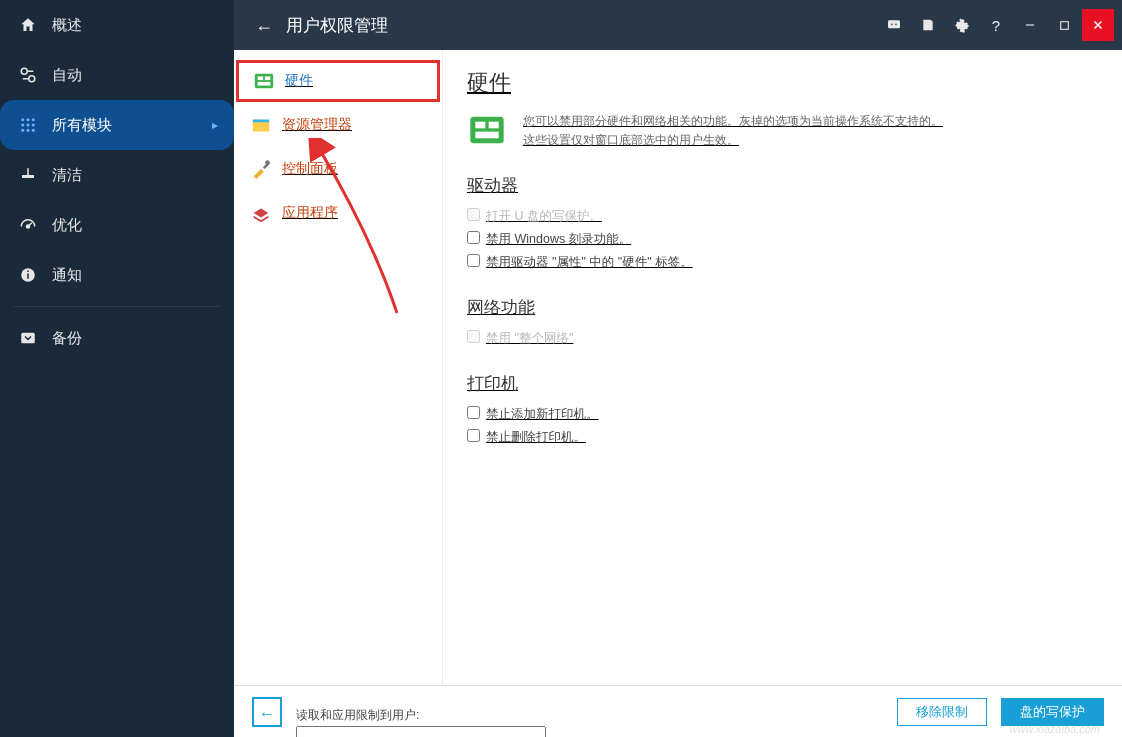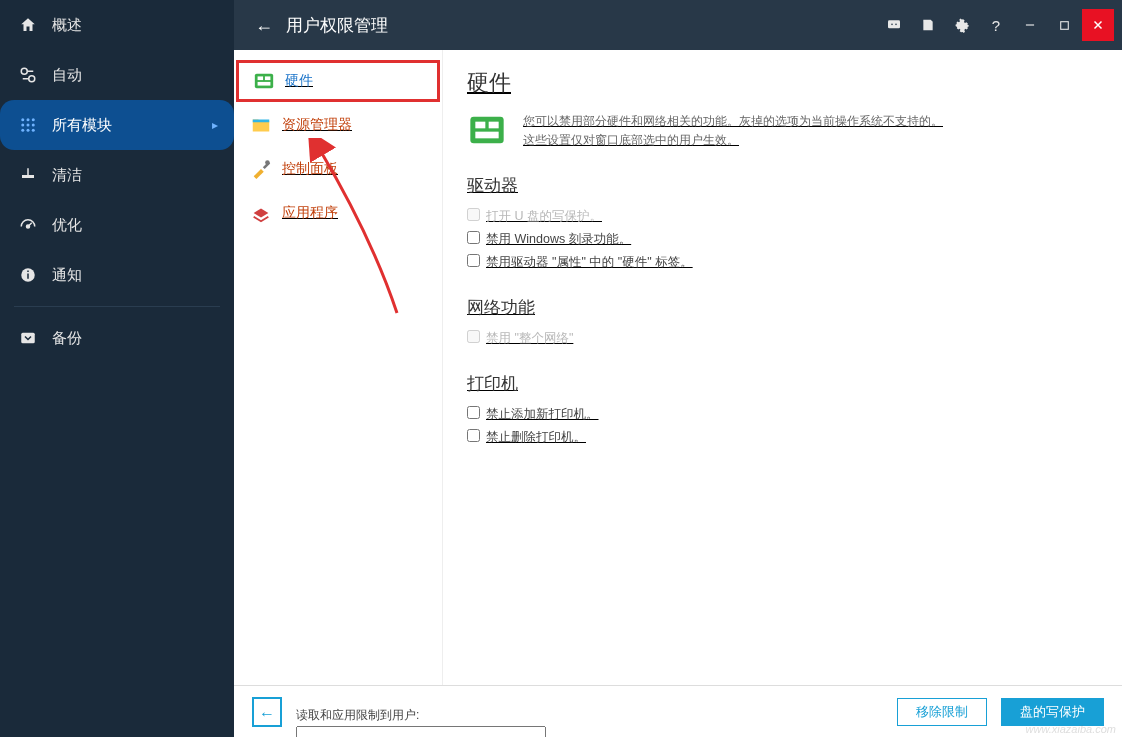--- a/index.html
+++ b/index.html
@@ -56,21 +56,21 @@
 
 
 .footer { height: 52px; border-top: 1px solid #ddd; display: flex; align-items: center; padding: 0 18px; gap: 14px; }
 .footer .fback { width: 30px; height: 30px; border: 2px solid #18a0d6; display: inline-flex; align-items: center; justify-content: center; color: #18a0d6; font-size: 16px; cursor: pointer; }
 .footer .usrblk { font-size: 12px; color: #444; margin-top: 48px; }
 .footer select { margin-top: 2px; width: 250px; height: 38px; font-size: 12px; }
 .footer .spacer { flex: 1; }
 .footer .btn { height: 28px; padding: 0 18px; border: 1px solid #18a0d6; background: #fff; color: #18a0d6; font-size: 13px; cursor: pointer; }
 .footer .btn.primary { background: #18a0d6; color: #fff; }
 
-.watermark { position: absolute; bottom: 2px; right: 6px; font-size: 11px; color: rgba(120,120,120,0.25); font-style: italic; }
+.watermark { position: absolute; bottom: 2px; right: 22px; font-size: 11px; color: rgba(120,120,120,0.25); font-style: italic; }
 </style>
 </head>
 <body>
 
 <div class="app">
 
   <aside class="sidebar-left">
     <ul class="nav">
       <li>
         <span class="nicon">

